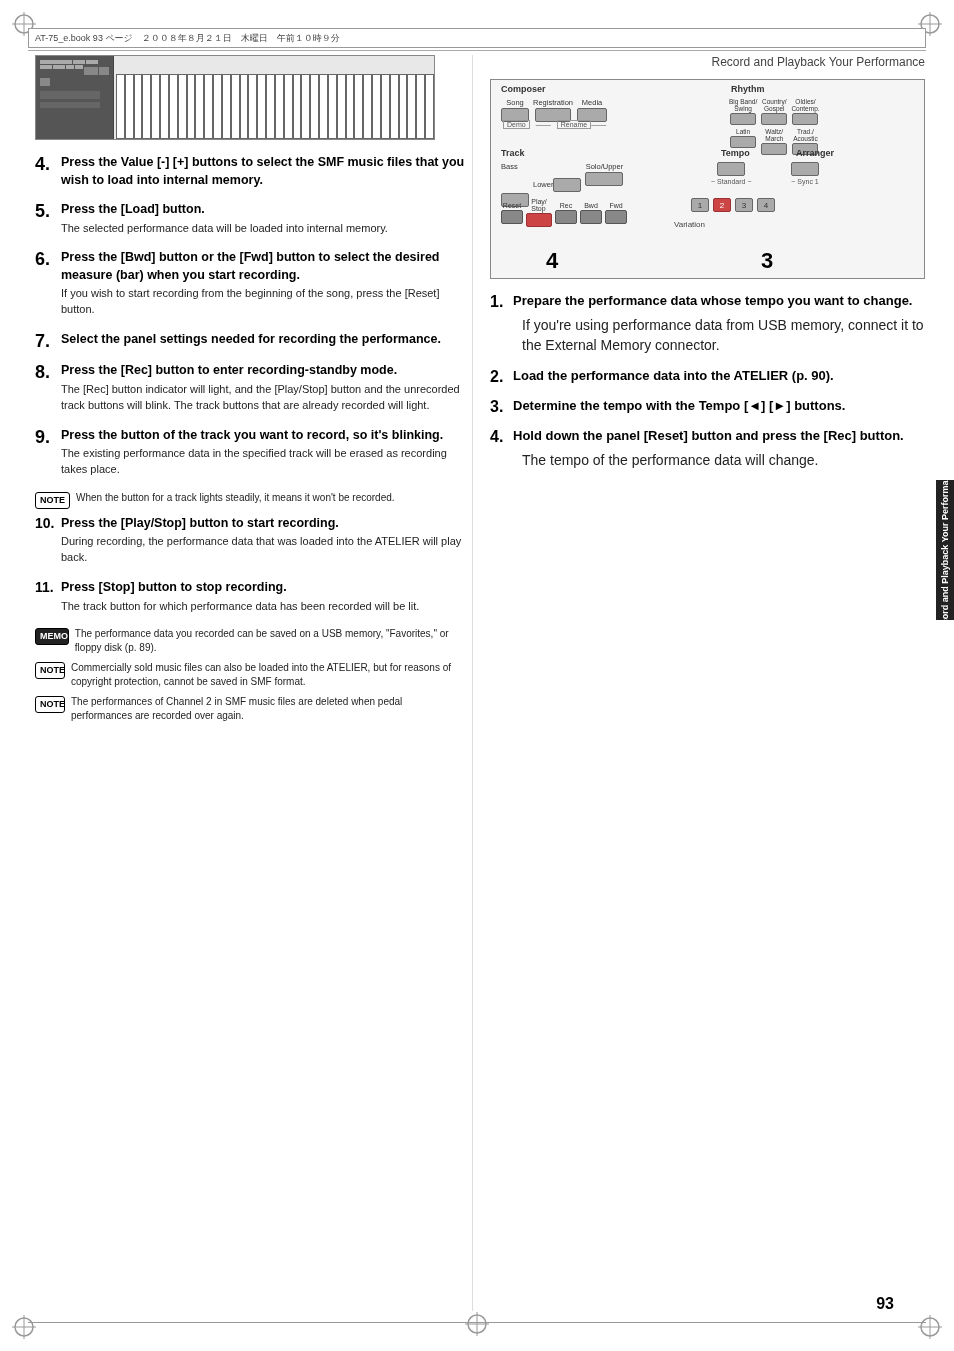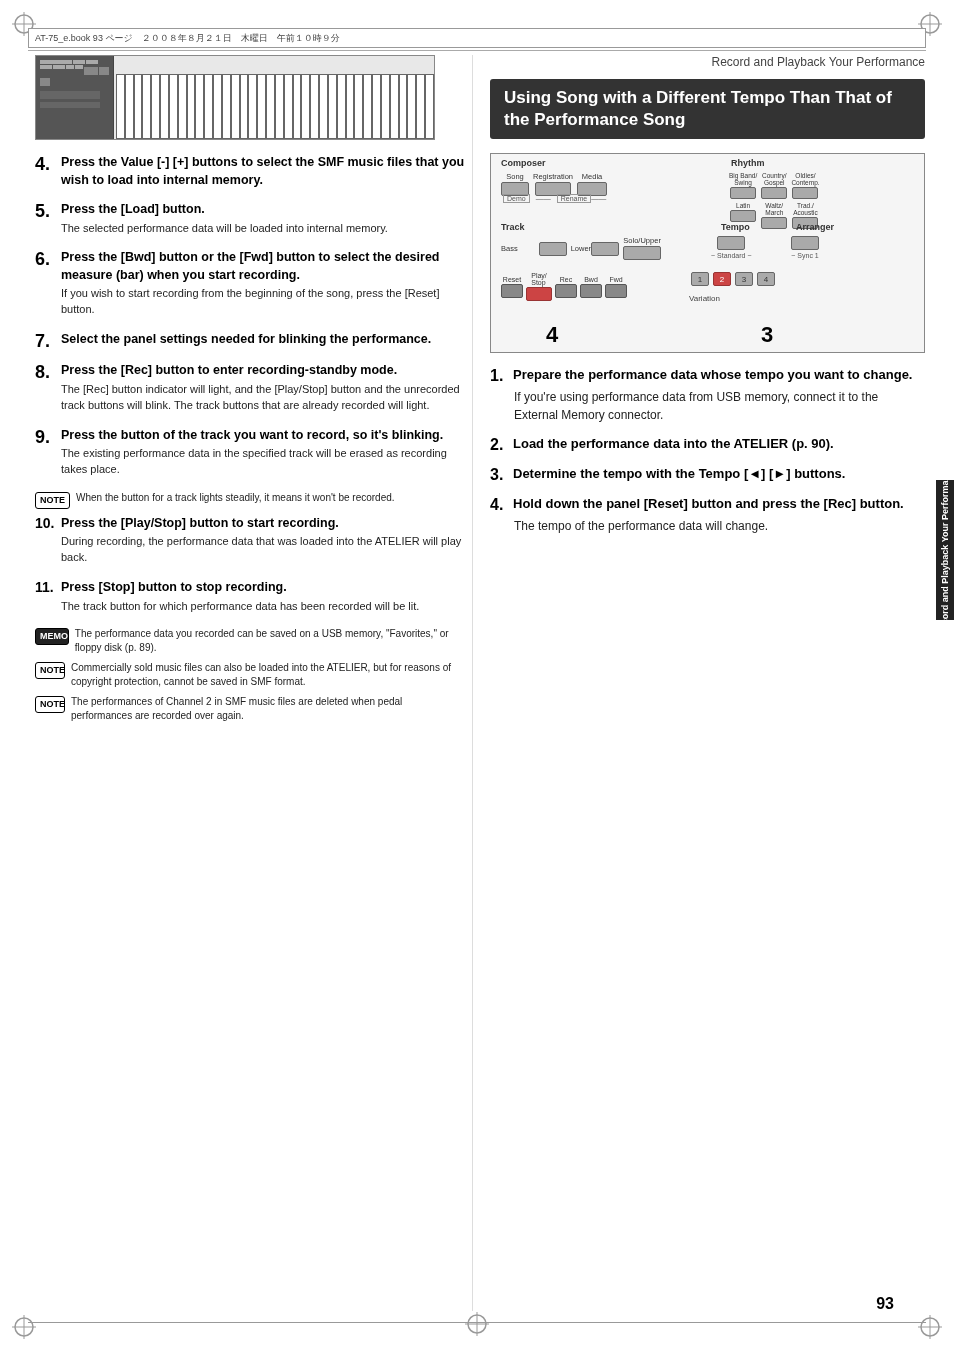--- a/index.html
+++ b/index.html
@@ -168,24 +168,24 @@
       display: flex;
       align-items: flex-start;
     }
     .right-step-num {
       font-size: 16px;
       font-weight: bold;
       margin-right: 5px;
       min-width: 18px;
     }
     .right-step-body {
-      font-size: 12px;
+      font-size: 14px;
       line-height: 1.45;
       color: #222;
-      margin-left: 24px;
+      margin-left: 32px;
       margin-bottom: 3px;
     }
 
     
     .right-header-text {
       text-align: right;
       font-size: 12px;
       color: #444;
       margin-bottom: 10px;
     }
@@ -360,21 +360,21 @@
       <span class="step-num step-large">6.</span>
       <div class="step-content">
         <div class="step-title">Press the [Bwd] button or the [Fwd] button to select the desired measure (bar) when you start recording.</div>
         <div class="step-body">If you wish to start recording from the beginning of the song, press the [Reset] button.</div>
       </div>
     </div>
 
     <div class="step">
       <span class="step-num step-large">7.</span>
       <div class="step-content">
-        <div class="step-title">Select the panel settings needed for blinking the performance.</div>
+        <div class="step-title">Select the panel settings needed for recording the performance.</div>
       </div>
     </div>
 
     <div class="step">
       <span class="step-num step-large">8.</span>
       <div class="step-content">
         <div class="step-title">Press the [Rec] button to enter recording-standby mode.</div>
         <div class="step-body">The [Rec] button indicator will light, and the [Play/Stop] button and the unrecorded track buttons will blink. The track buttons that are already recorded will light.</div>
       </div>
     </div>
@@ -424,23 +424,20 @@
     </div>
 
   </div>
 
   <div style="position:absolute;left:472px;top:55px;bottom:40px;border-left:1px solid #ddd;"></div>
 
   <div class="right-col">
 
     <div class="right-header-text">Record and Playback Your Performance</div>
 
-    <div class="section-header">
-      <span>Using Song with a Different Tempo Than That of the Performance Song</span>
-    </div>
 
     <div class="panel-diagram">
 
       <div style="position:absolute;top:4px;left:10px;font-size:9px;font-weight:bold;color:#333;">Composer</div>
 
       <div style="position:absolute;top:4px;left:240px;font-size:9px;font-weight:bold;color:#333;">Rhythm</div>
 
       <div style="position:absolute;top:18px;left:10px;display:flex;gap:4px;align-items:center;">
         <div style="display:flex;flex-direction:column;align-items:center;">
           <div style="font-size:7.5px;color:#333;">Song</div>
@@ -490,21 +487,21 @@
         </div>
       </div>
 
       <div style="position:absolute;top:68px;left:10px;font-size:9px;font-weight:bold;color:#333;text-align:right;">Track</div>
 
       <div style="position:absolute;top:68px;left:230px;font-size:9px;font-weight:bold;color:#333;">Tempo</div>
 
       <div style="position:absolute;top:68px;left:305px;font-size:9px;font-weight:bold;color:#333;">Arranger</div>
 
       <div style="position:absolute;top:82px;left:10px;display:flex;gap:4px;">
-        <div style="display:flex;flex-direction:row;align-items:center;gap:21px;">
+        <div style="display:flex;flex-direction:column;align-items:flex-start;gap:21px;">
           <div style="font-size:7.5px;color:#333;">Bass</div>
           <div style="background:#aaa;border:1px solid #666;width:28px;height:14px;border-radius:2px;margin-top:1px;"></div>
         </div>
         <div style="display:flex;align-items:center;">
           <div style="font-size:7.5px;color:#333;">Lower</div>
           <div style="background:#aaa;border:1px solid #666;width:28px;height:14px;border-radius:2px;margin-top:1px;"></div>
         </div>
         <div style="display:flex;flex-direction:column;align-items:center;">
           <div style="font-size:7.5px;color:#333;">Solo/Upper</div>
           <div style="background:#aaa;border:1px solid #666;width:38px;height:14px;border-radius:2px;margin-top:1px;"></div>
@@ -552,21 +549,21 @@
           <div style="background:#c44;border:1px solid #933;width:18px;height:14px;border-radius:2px;font-size:8px;display:flex;align-items:center;justify-content:center;color:#fff;">2</div>
         </div>
         <div style="display:flex;flex-direction:column;align-items:center;">
           <div style="background:#aaa;border:1px solid #666;width:18px;height:14px;border-radius:2px;font-size:8px;display:flex;align-items:center;justify-content:center;color:#333;">3</div>
         </div>
         <div style="display:flex;flex-direction:column;align-items:center;">
           <div style="background:#aaa;border:1px solid #666;width:18px;height:14px;border-radius:2px;font-size:8px;display:flex;align-items:center;justify-content:center;color:#333;">4</div>
         </div>
       </div>
 
-      <div style="position:absolute;top:140px;left:198px;font-size:8px;color:#444;">Variation</div>
+      <div style="position:absolute;top:140px;left:183px;font-size:8px;color:#444;">Variation</div>
 
       <div style="position:absolute;bottom:4px;left:55px;font-size:22px;font-weight:bold;color:#000;">4</div>
 
       <div style="position:absolute;bottom:4px;left:270px;font-size:22px;font-weight:bold;color:#000;">3</div>
     </div>
 
     <div class="right-step">
       <div class="right-step-title">
         <span class="right-step-num">1.</span>
         <span>Prepare the performance data whose tempo you want to change.</span>

